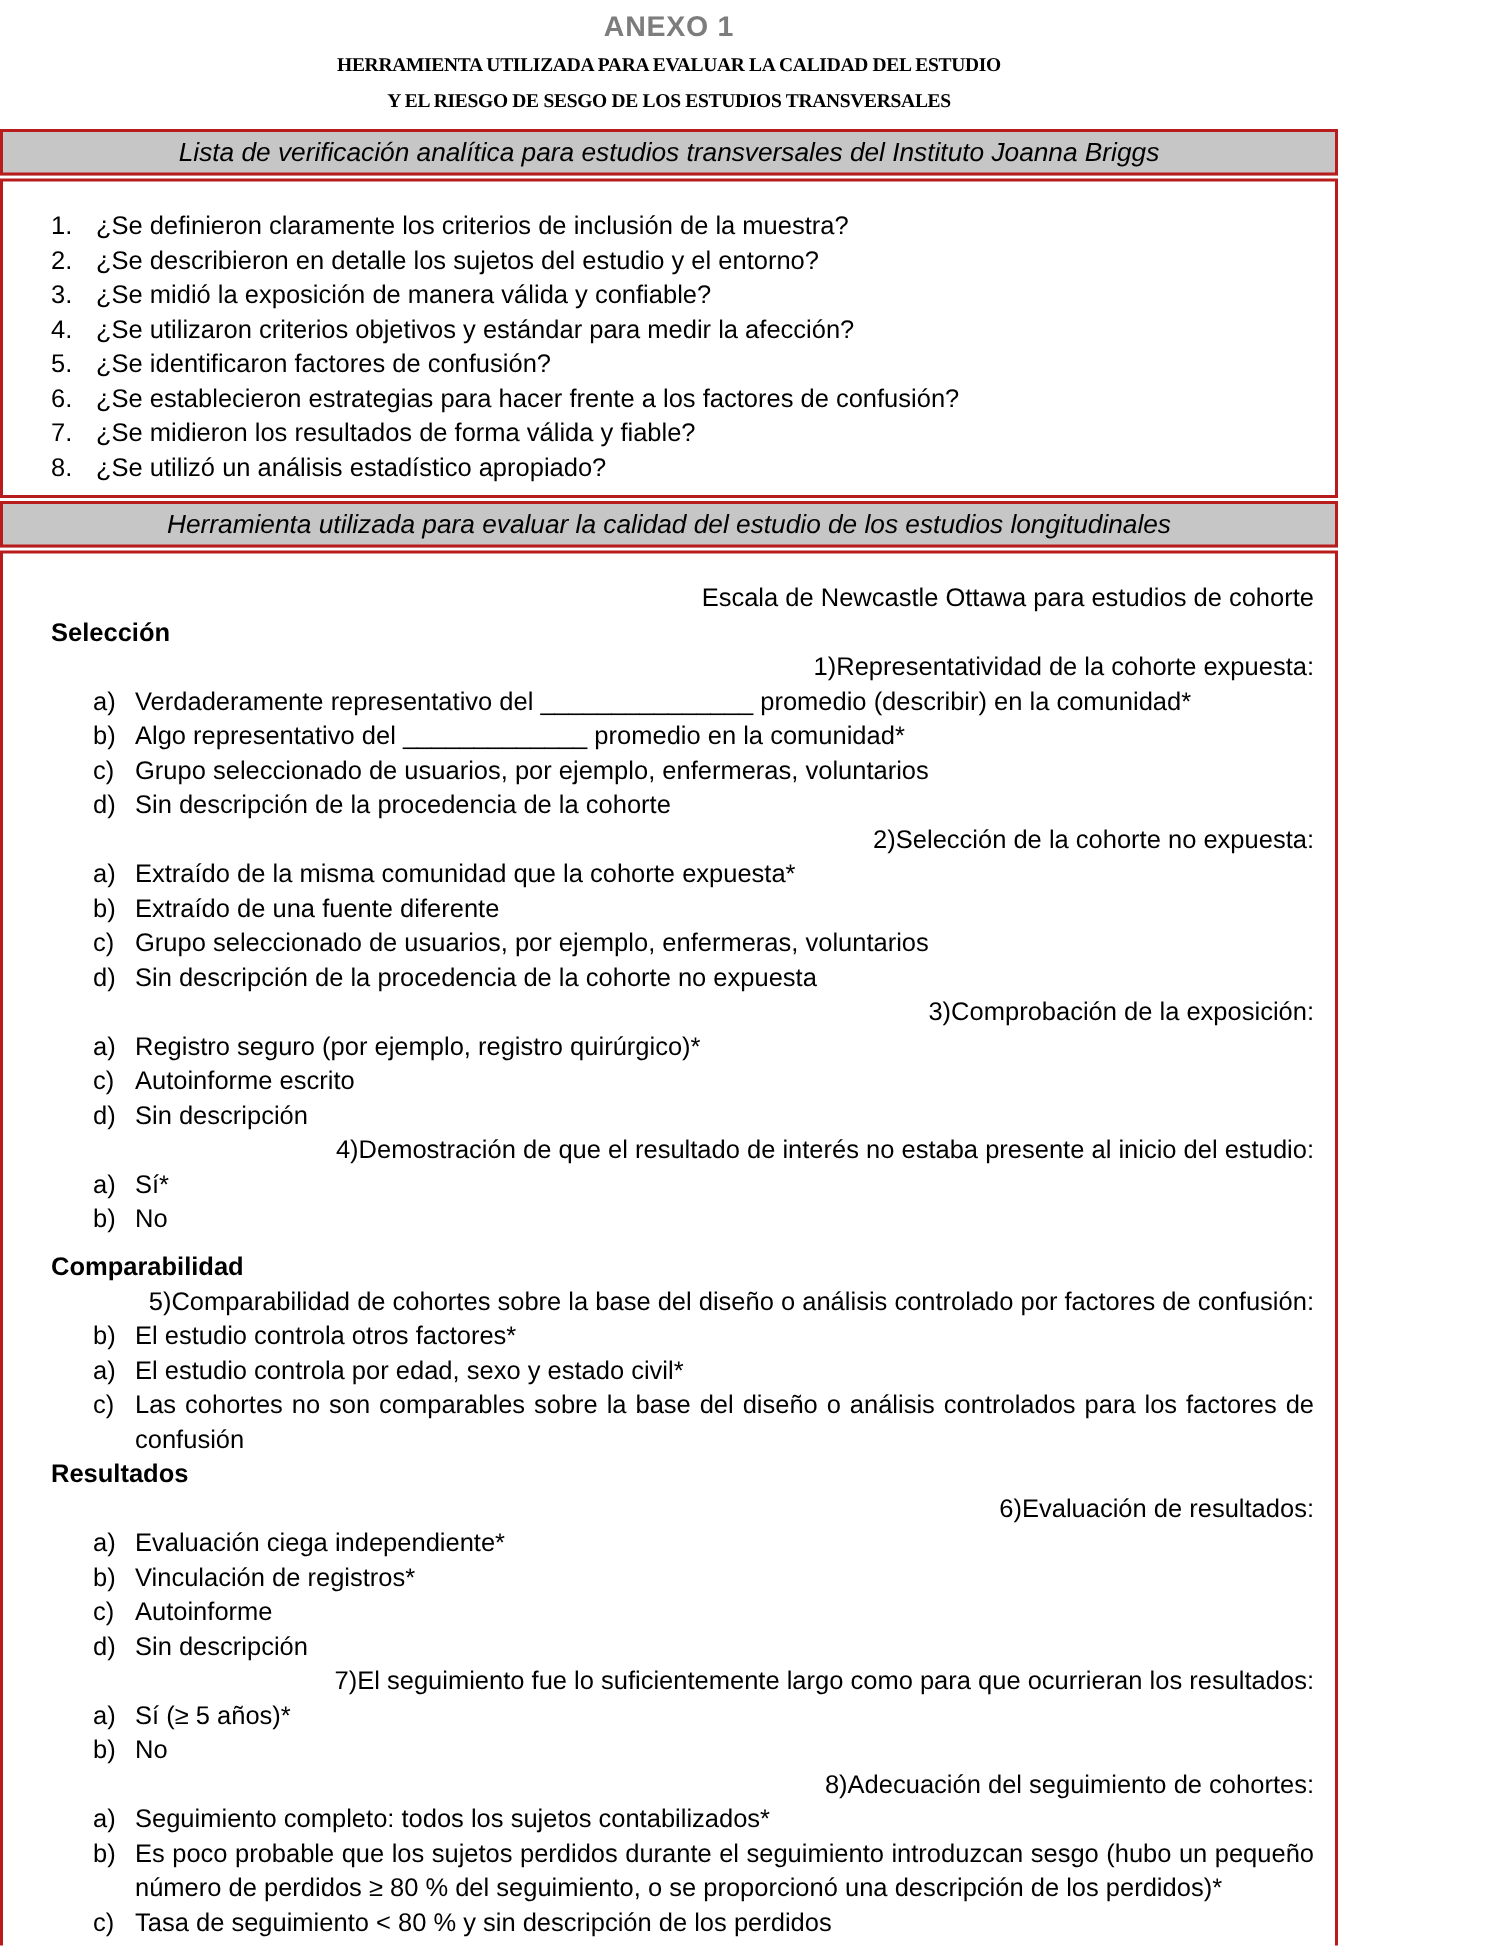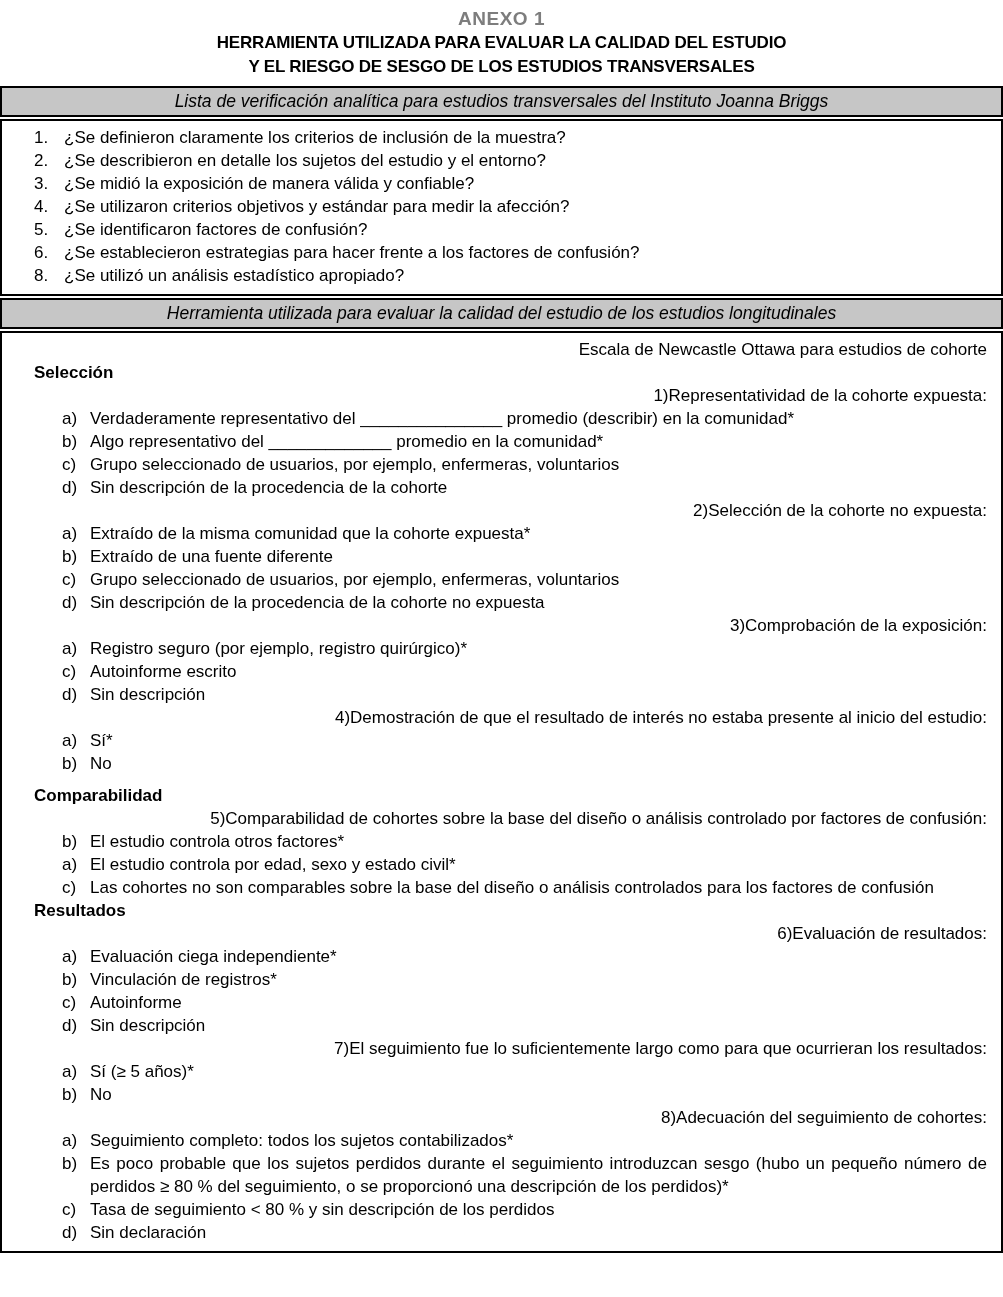--- a/index.html
+++ b/index.html
@@ -3,63 +3,64 @@
 <meta charset="utf-8">
 <style>
   html, body {
     margin: 0;
     padding: 0;
     background: #ffffff;
     overflow: hidden;
   }
   .page {
     position: relative;
-    width: 1003px;
+    width: 892px;
     height: 1297px;
     background: #ffffff;
     color: #000000;
     font-family: "Liberation Sans", "DejaVu Sans", sans-serif;
     box-sizing: border-box;
   }
   
   .doc-header {
     text-align: center;
     padding: 6px 0 8px 0;
   }
   .annex-title {
     font-size: 19px;
     line-height: 25px;
     font-weight: bold;
     color: var(--annex-color, #7d7d7d);
     letter-spacing: 0.5px;
   }
   .title-line {
-    font-size: 17px;
+    font-size: 13px;
     line-height: 23.5px;
     font-weight: bold;
     letter-spacing: -0.2px;
+    font-family: Liberation Serif, serif;
   }
   
   .box {
-    border: 2px solid #000000;
+    border: 2px solid #b91c1c;
     box-sizing: border-box;
     margin: 0 0 2px 0;
   }
   .banner {
     background: var(--banner-bg, #c6c6c6);
     text-align: center;
     font-style: italic;
     font-size: 17.5px;
     line-height: 22px;
     padding: 2px 4px 3px 4px;
   }
   .content {
     font-size: 17px;
     line-height: 23px;
-    padding: 5px 14px 7px 0;
+    padding: 18px 14px 7px 0;
   }
   
   .q-row { padding-left: 62px; }
   .q-row .marker {
     display: inline-block;
     width: 30px;
     margin-left: -30px;
   }
   
   .scale-subtitle { text-align: right; }
@@ -98,20 +99,21 @@
   <div class="box banner">Lista de verificación analítica para estudios transversales del Instituto Joanna Briggs</div>
 
   <div class="box content">
     <div id="sec1-questions">
         <div class="q-row"><span class="marker">1.</span><span>¿Se definieron claramente los criterios de inclusión de la muestra?</span></div>
         <div class="q-row"><span class="marker">2.</span><span>¿Se describieron en detalle los sujetos del estudio y el entorno?</span></div>
         <div class="q-row"><span class="marker">3.</span><span>¿Se midió la exposición de manera válida y confiable?</span></div>
         <div class="q-row"><span class="marker">4.</span><span>¿Se utilizaron criterios objetivos y estándar para medir la afección?</span></div>
         <div class="q-row"><span class="marker">5.</span><span>¿Se identificaron factores de confusión?</span></div>
         <div class="q-row"><span class="marker">6.</span><span>¿Se establecieron estrategias para hacer frente a los factores de confusión?</span></div>
+        <div class="q-row"><span class="marker">7.</span><span>¿Se midieron los resultados de forma válida y fiable?</span></div>
         <div class="q-row"><span class="marker">8.</span><span>¿Se utilizó un análisis estadístico apropiado?</span></div>
       </div>
   </div>
 
   <div class="box banner">Herramienta utilizada para evaluar la calidad del estudio de los estudios longitudinales</div>
 
   <div class="box content">
     <div class="scale-subtitle">Escala de Newcastle Ottawa para estudios de cohorte</div>
     <div id="sec2-groups">
         <div class="group">

